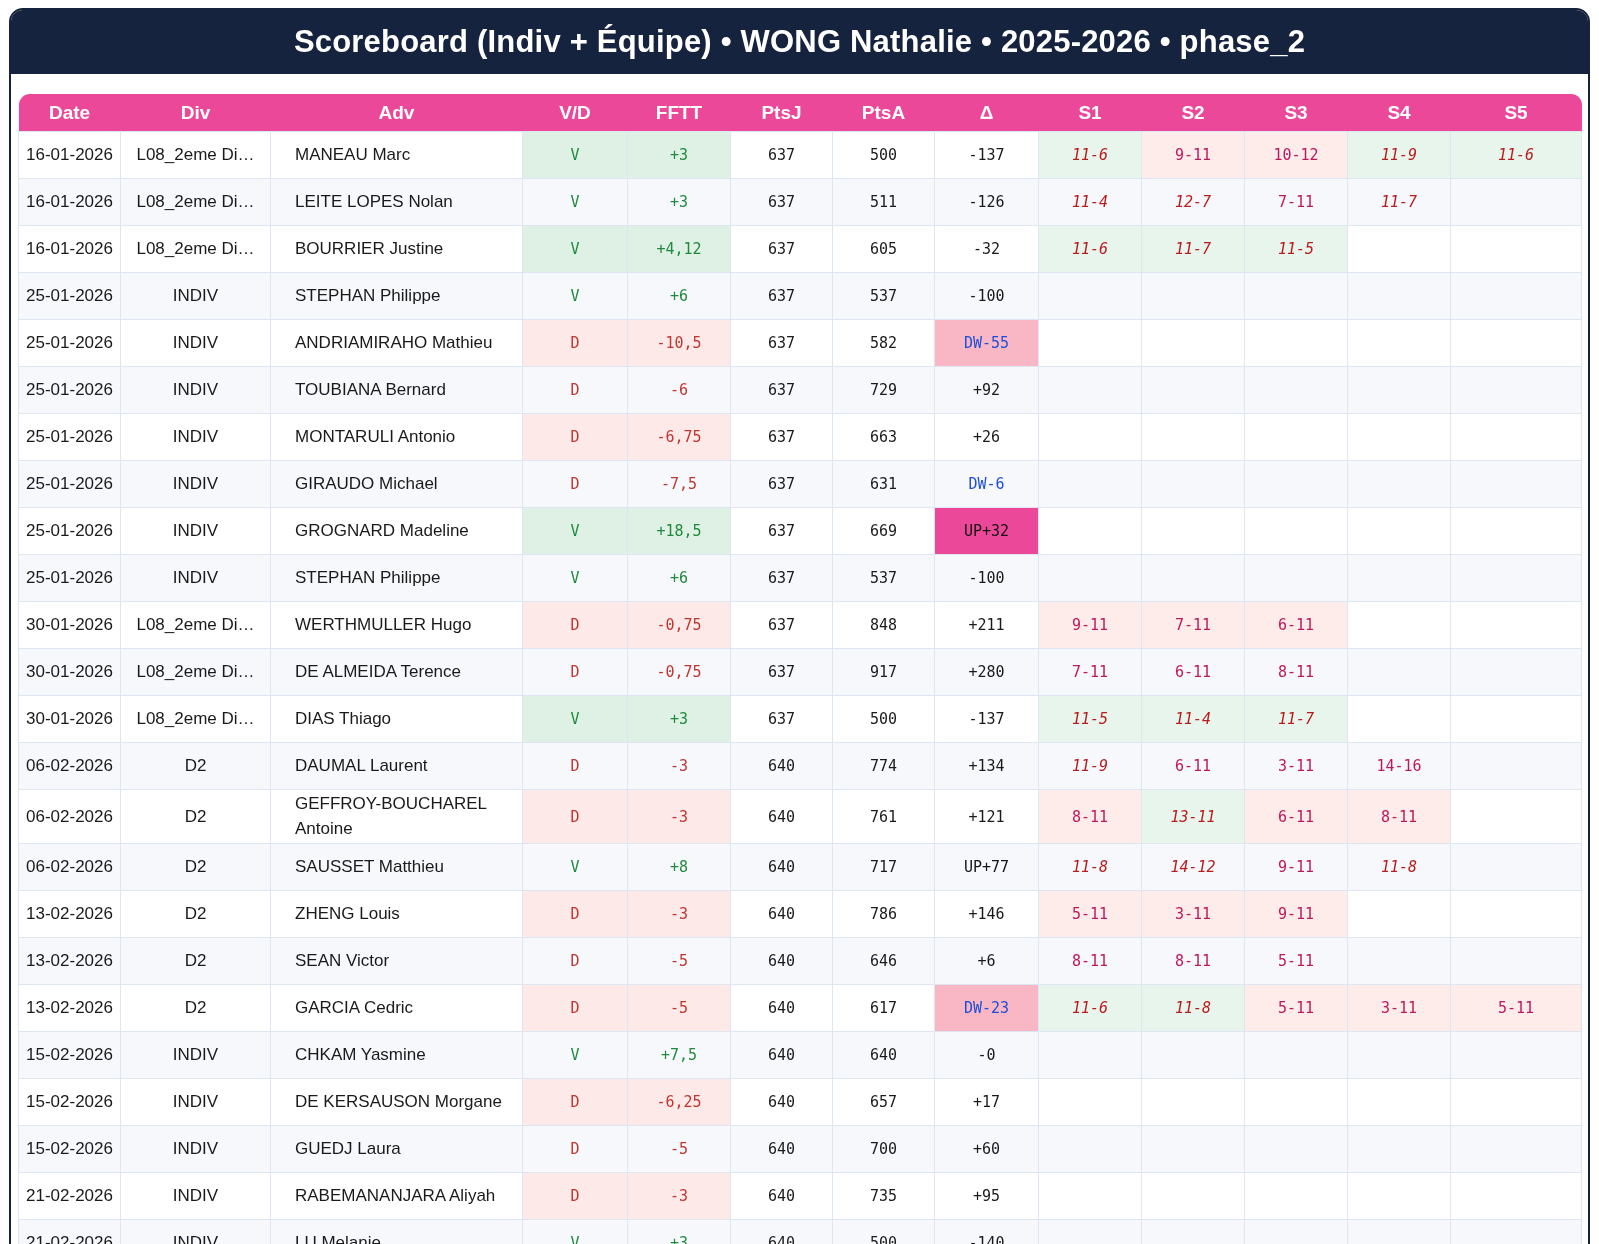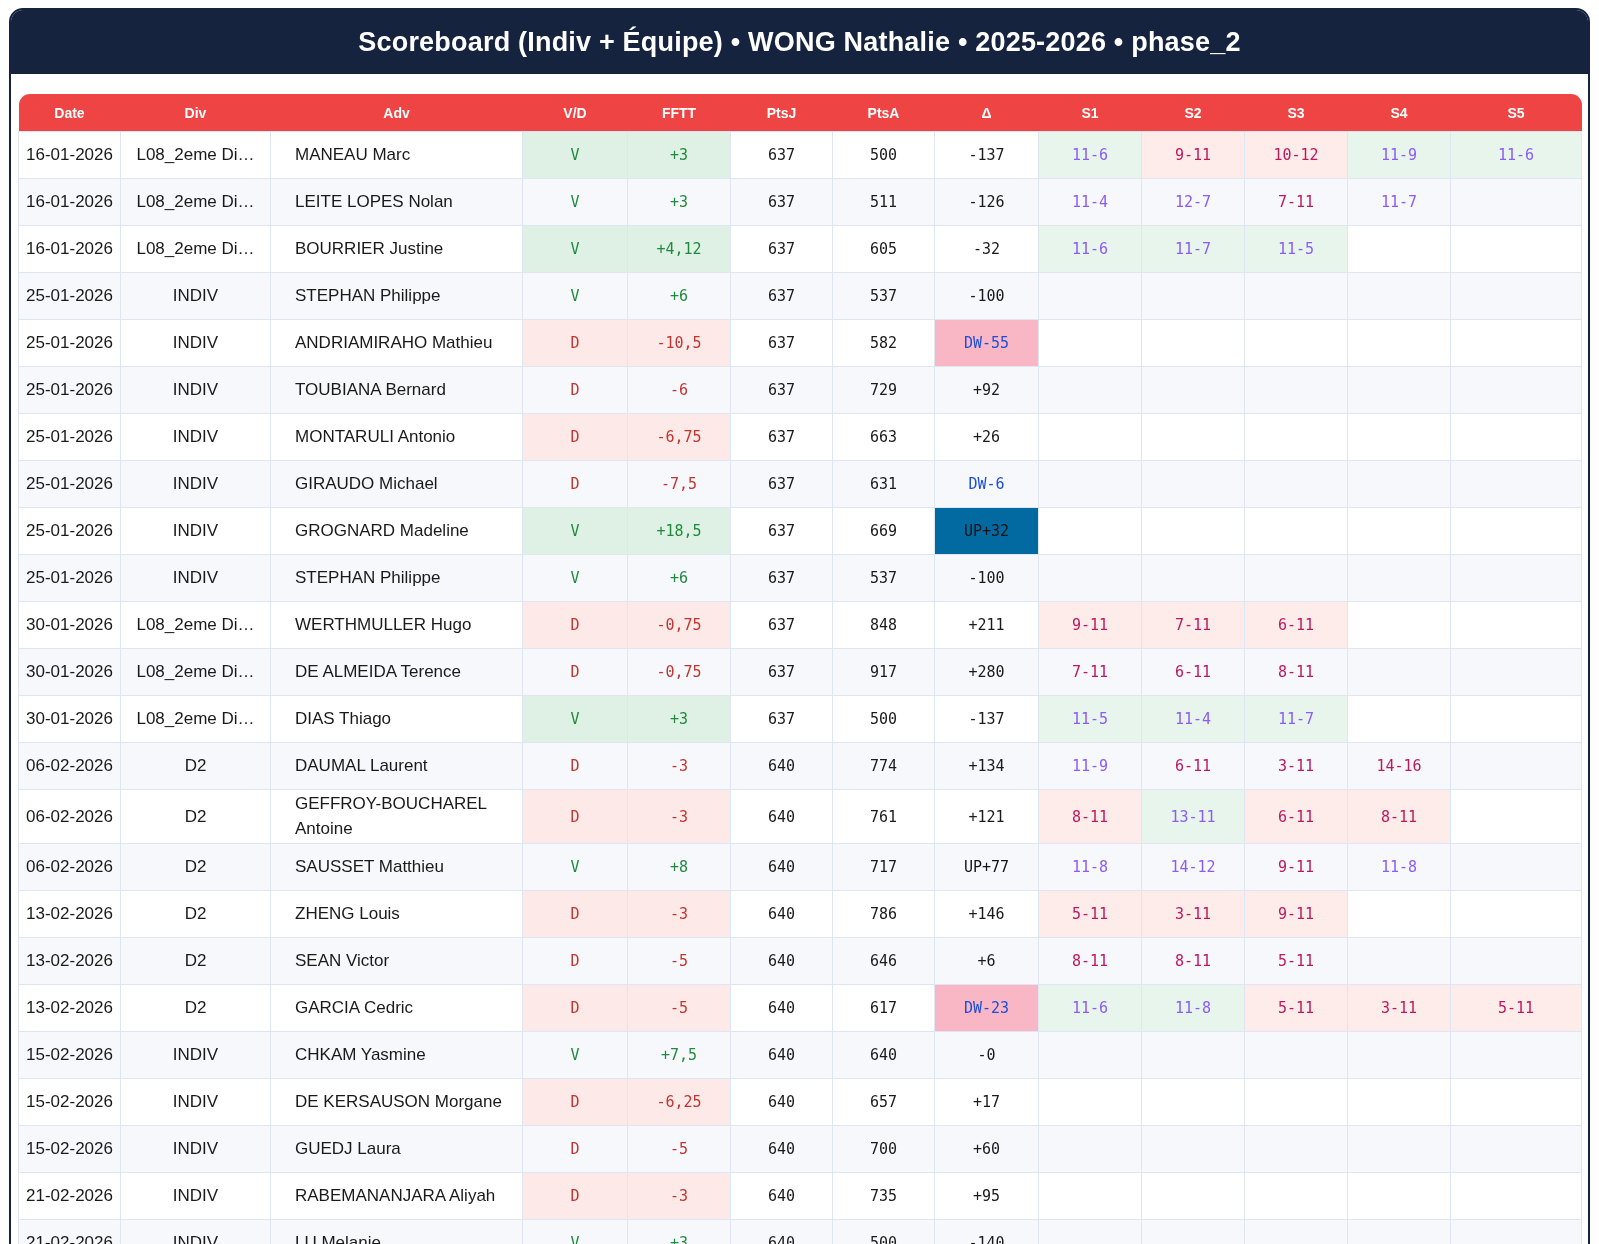--- a/index.html
+++ b/index.html
@@ -19,38 +19,38 @@
   .card-header {
     background: #16233e;
     height: 64px;
     display: flex;
     align-items: center;
     justify-content: center;
   }
   .card-header h1 {
     margin: 0;
     color: #ffffff;
-    font-size: 27px;
+    font-size: 31px;
     font-weight: bold;
     letter-spacing: 0.2px;
     font-family: "Liberation Sans", sans-serif;
   }
   .card-body {
     padding: 20px 7px 12px 7px;
     background: #ffffff;
   }
   table {
     width: 100%;
     border-collapse: collapse;
     table-layout: fixed;
   }
   thead th {
-    background: #ef4444;
+    background: #ec4899;
     color: #ffffff;
-    font-size: 14px;
+    font-size: 19px;
     font-weight: bold;
     height: 37px;
     padding: 0 4px;
     border: none;
     text-align: center;
   }
   thead th:first-child { border-top-left-radius: 11px; }
   thead th:last-child  { border-top-right-radius: 11px; }
   tbody td {
     border: 1px solid #dde6f1;
@@ -70,24 +70,24 @@
     padding-left: 24px;
     white-space: normal;
     line-height: 1.45;
   }
   td.mono {
     font-family: "DejaVu Sans Mono", monospace;
     font-size: 15px;
   }
   tbody td.win-cell  { background: #def1e4; color: #1f8a3d; }
   tbody td.loss-cell { background: #fdeae8; color: #c2352f; }
-  tbody td.set-win   { background: #e8f5ec; color: #8b5cf6; }
+  tbody td.set-win   { background: #e8f5ec; color: #b91c1c; font-style: italic; }
   tbody td.set-loss  { background: #fdecea; color: #be185d; }
   tbody td.delta-down { background: #f9b7c6; color: #1d4ed8; }
-  tbody td.delta-up   { background: #0369a1; color: #141414; }
+  tbody td.delta-up   { background: #ec4899; color: #141414; }
 </style>
 </head>
 <body>
 
 <div class="card">
   <div class="card-header">
     <h1>Scoreboard (Indiv + Équipe) • WONG Nathalie • 2025-2026 • phase_2</h1>
   </div>
   <div class="card-body">
     <table>

